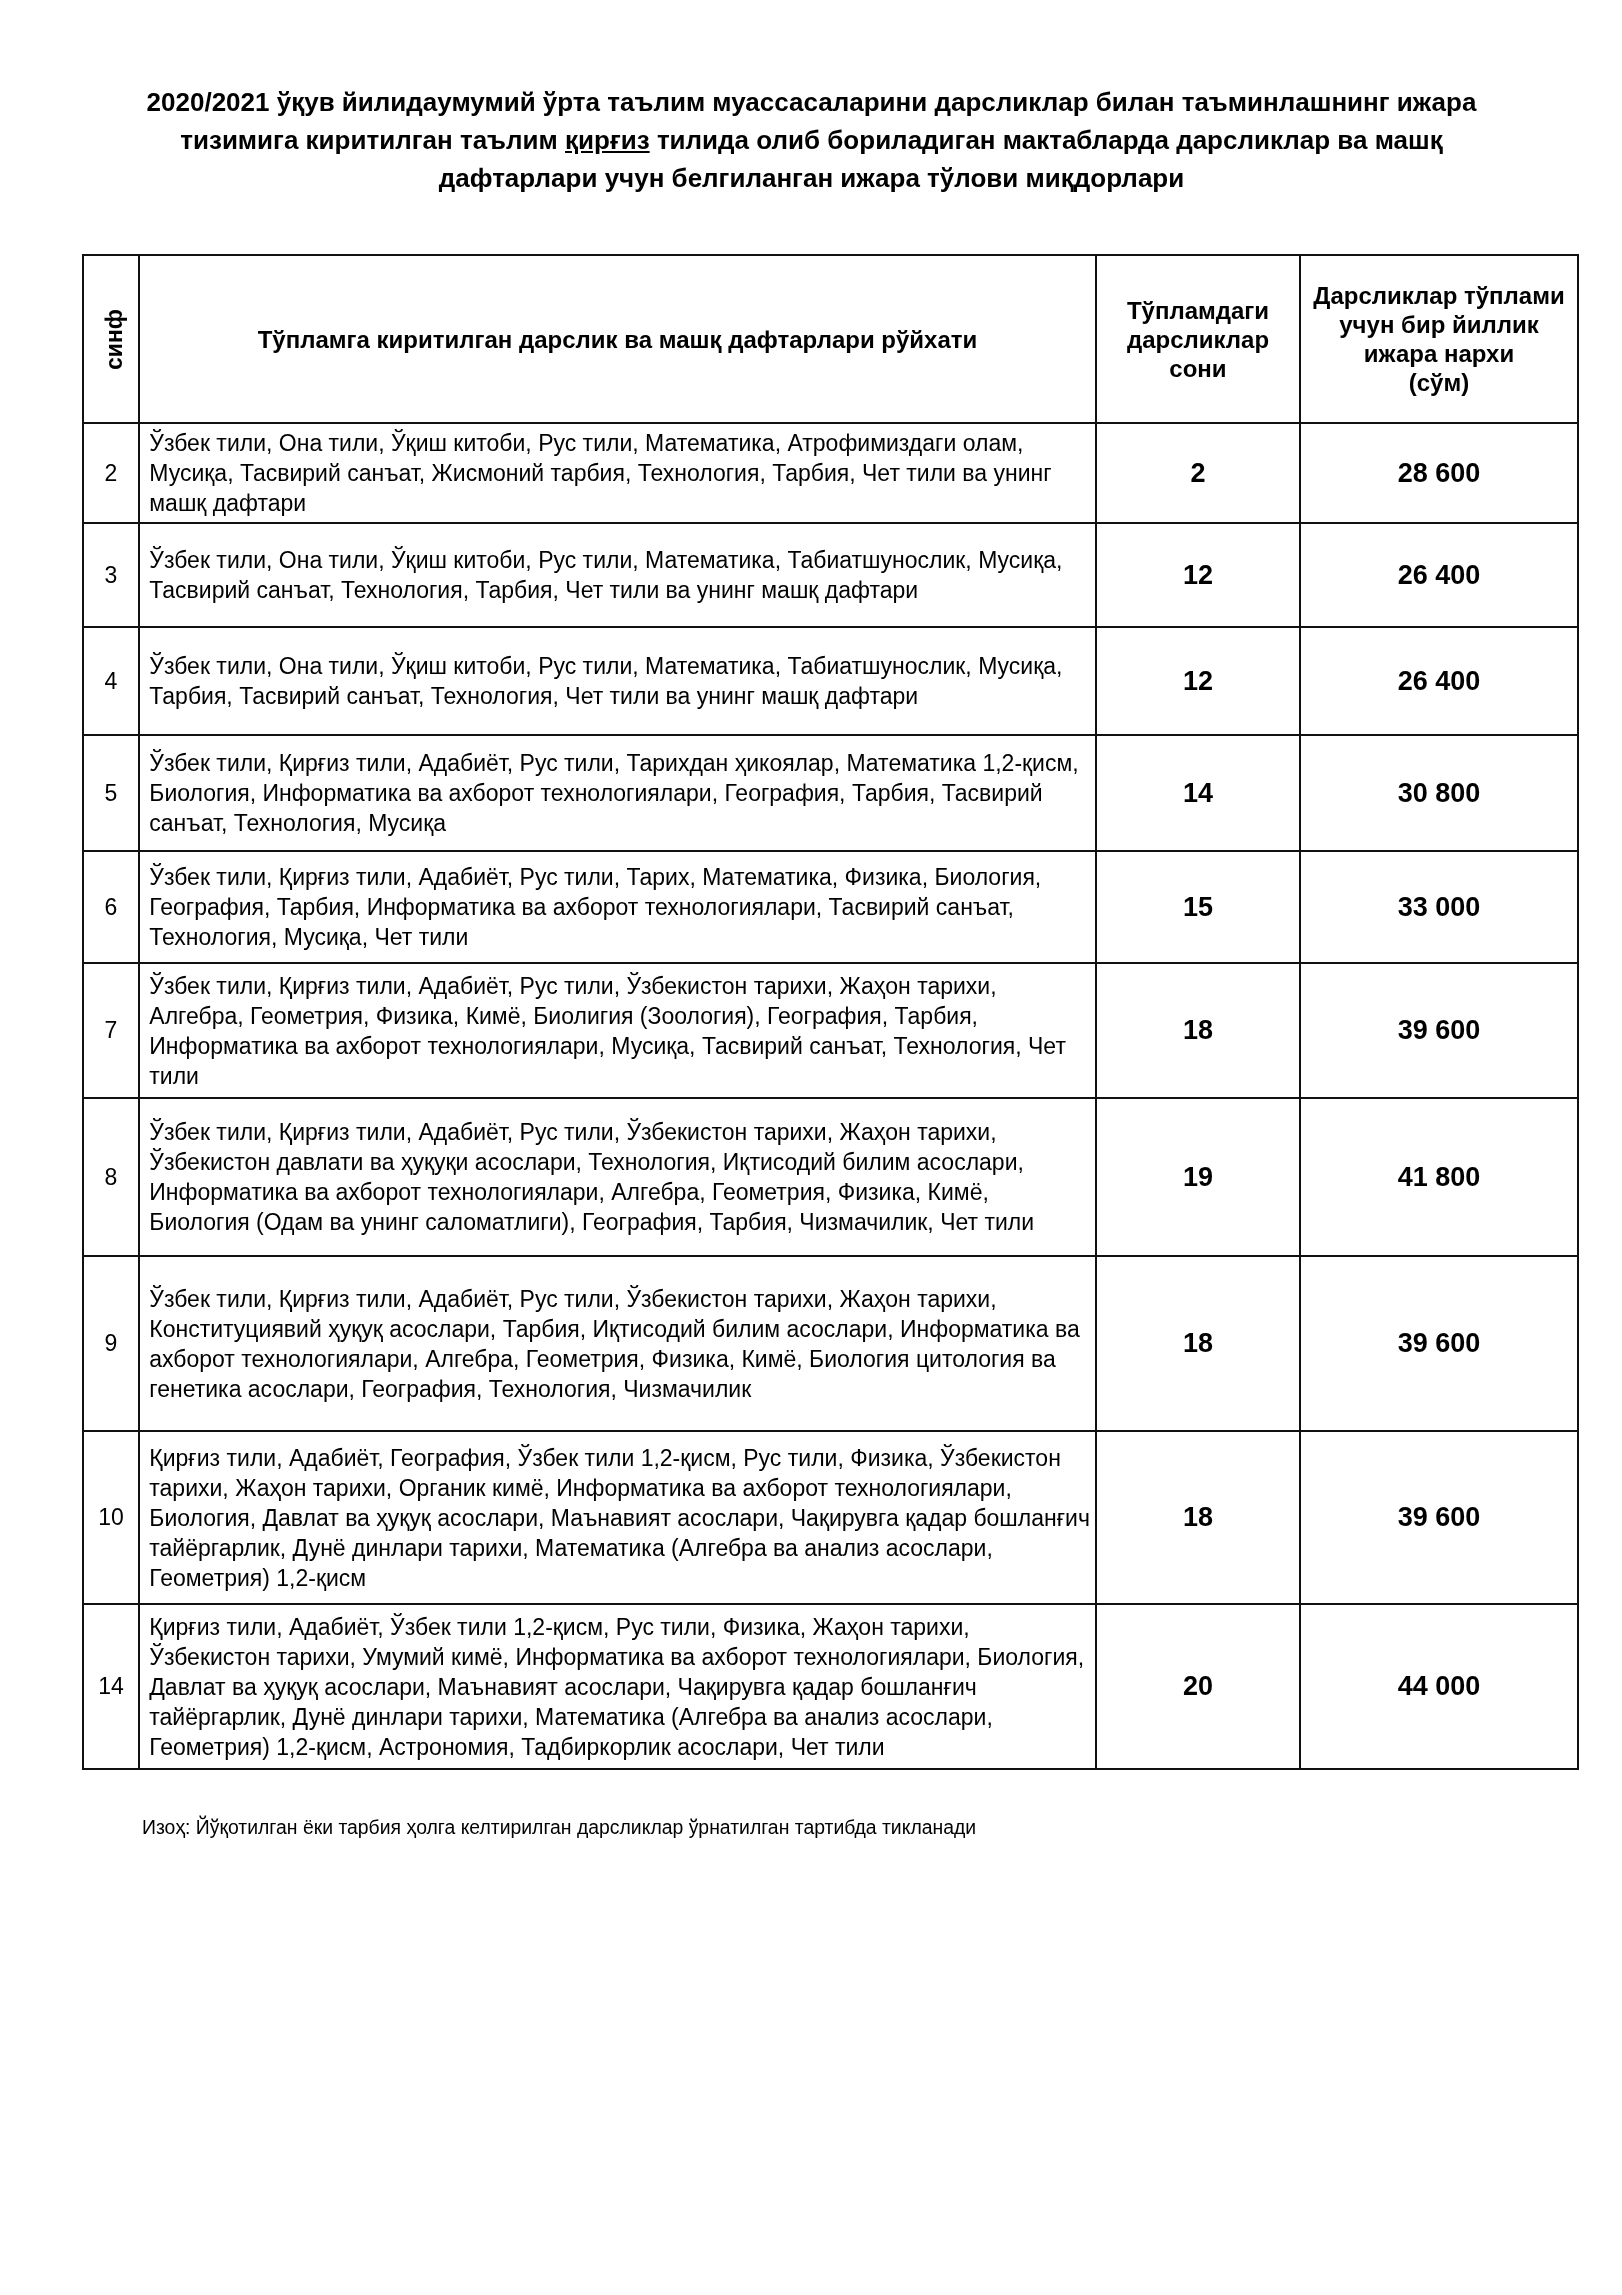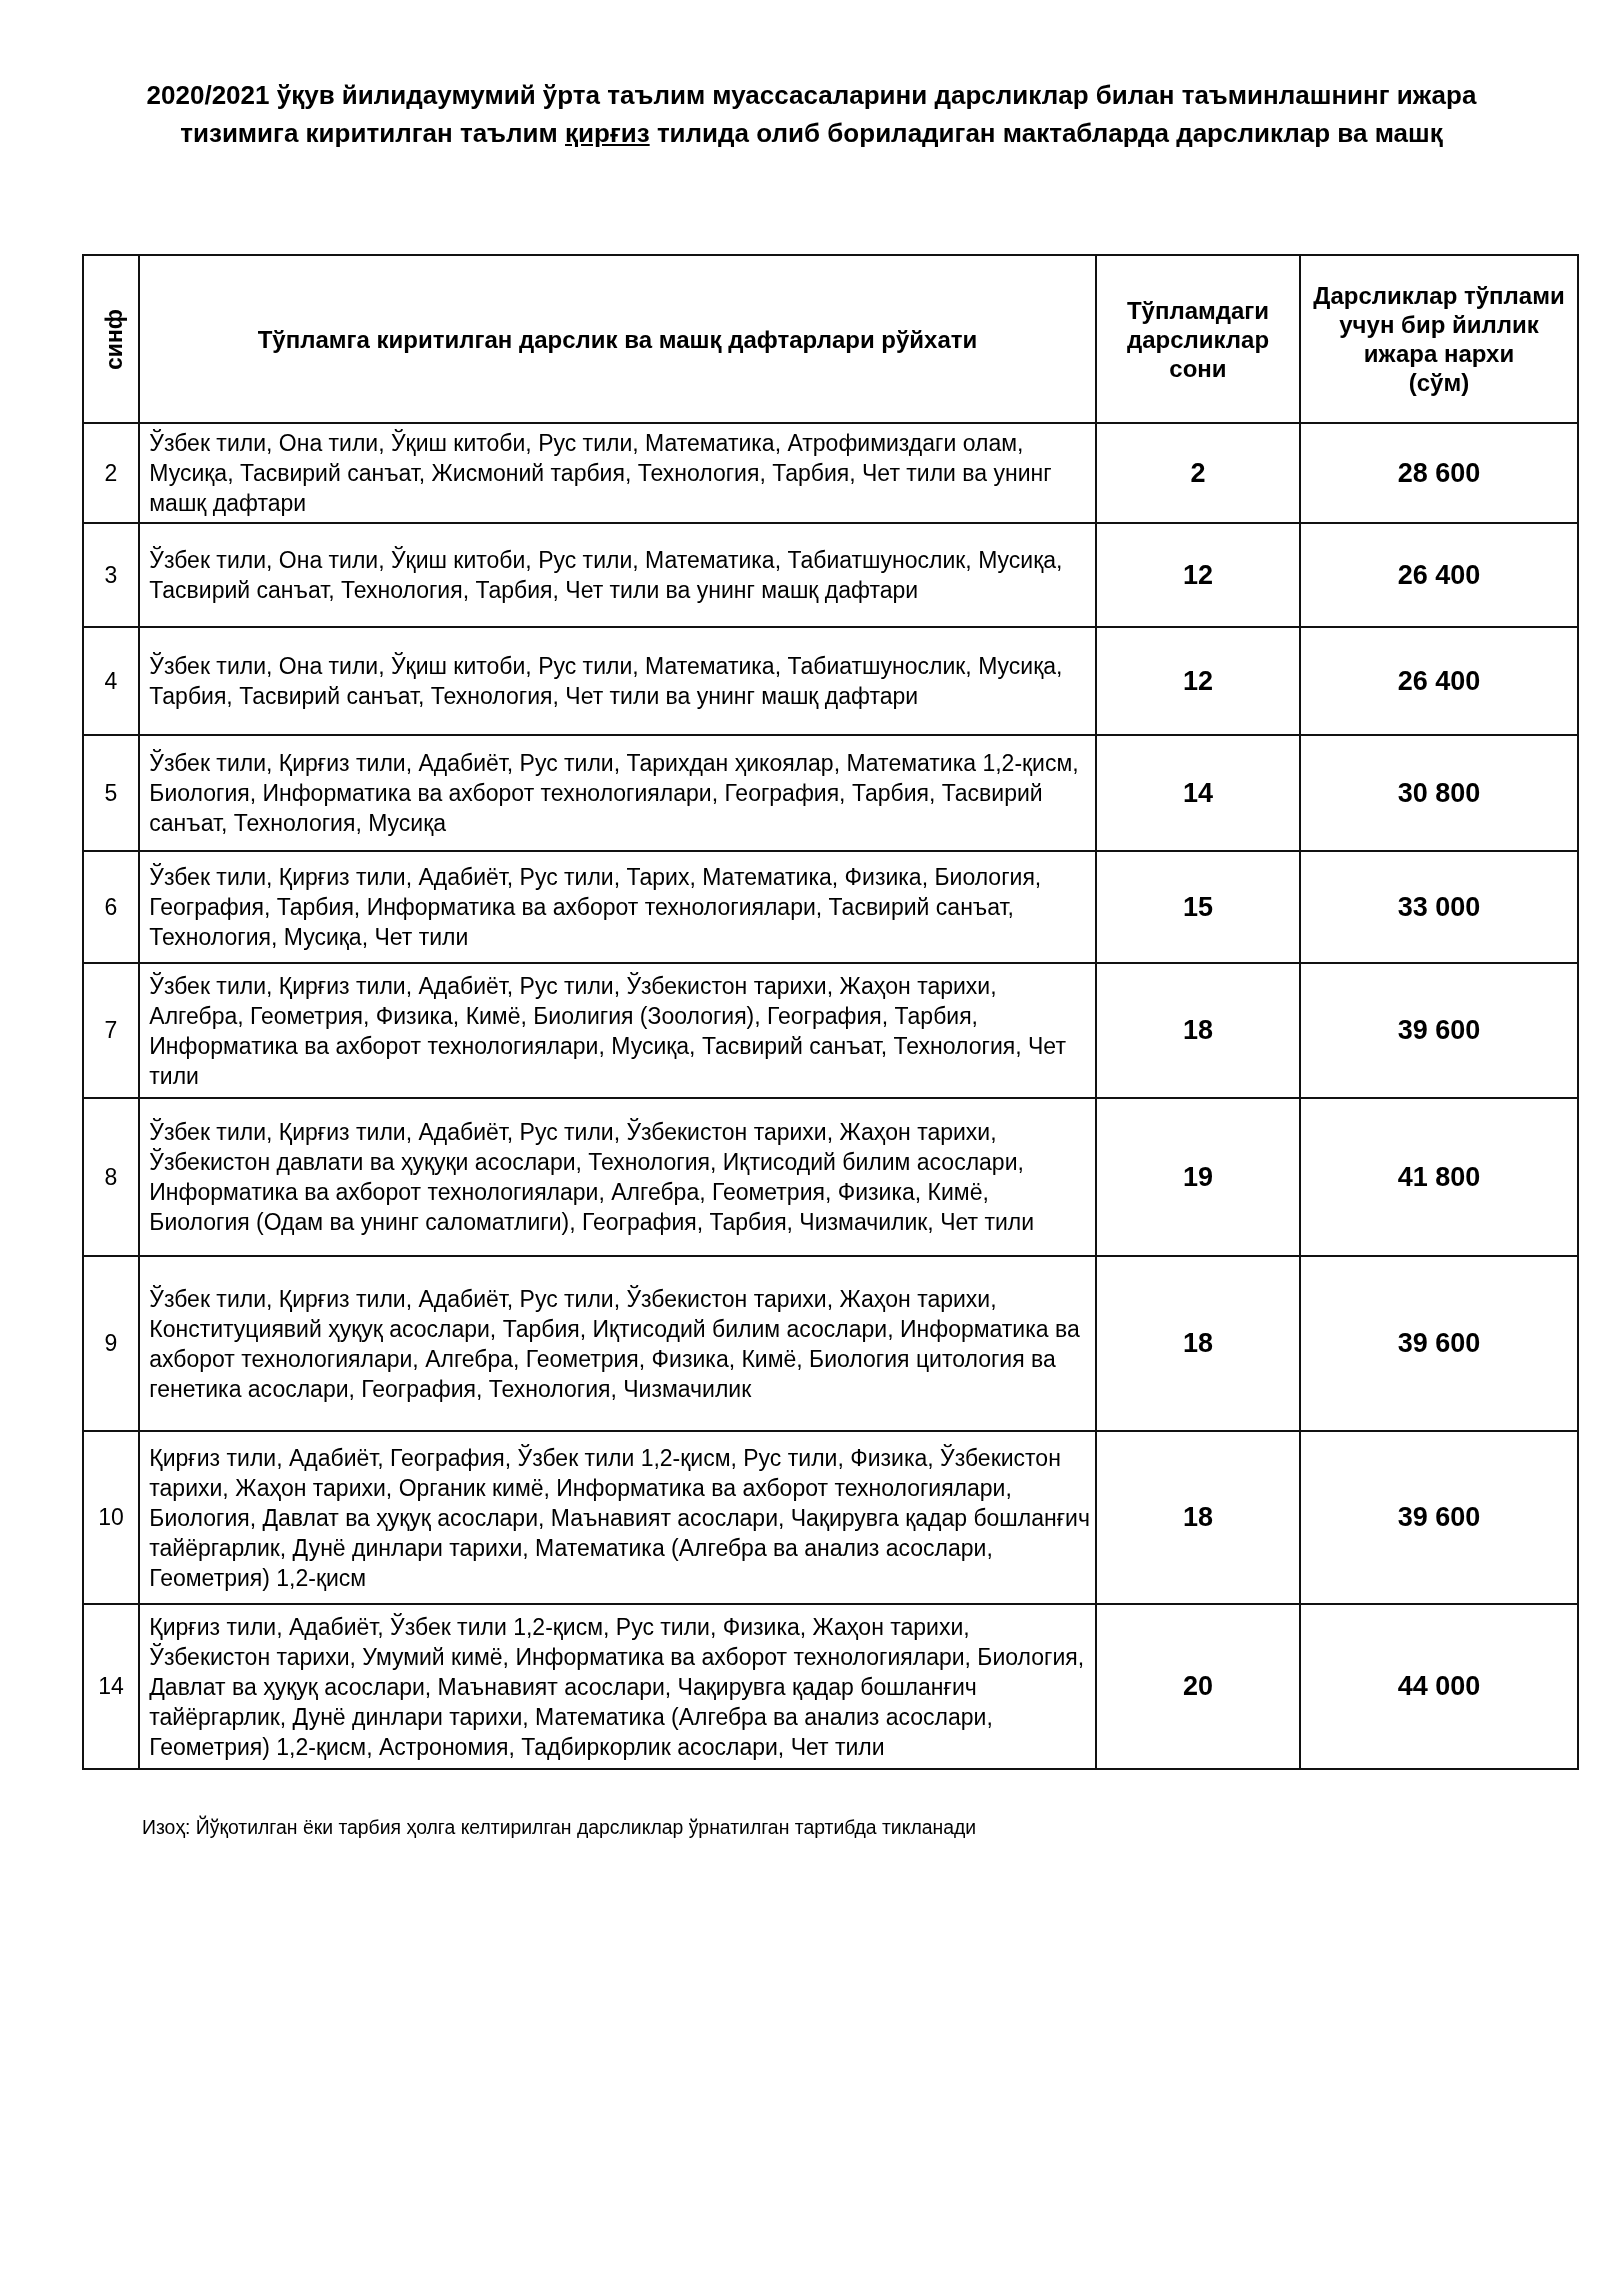--- a/index.html
+++ b/index.html
@@ -1,36 +1,37 @@
 <!DOCTYPE html>
 <html style="font-size:13.5px"><head>
 <meta charset="utf-8">
 <style>
   html, body { margin: 0; padding: 0; background: #ffffff; }
   body { width: 1623px; height: 2295px; position: relative; overflow: hidden; font-family: "Liberation Sans", sans-serif; color: #000; }
-  .title { position: absolute; left: 51px; width: 1521px; top: 76px; text-align: center; font-weight: bold; font-size: 26px; line-height: 38px; }
+  .title { position: absolute; left: 51px; width: 1521px; top: 83px; text-align: center; font-weight: bold; font-size: 26px; line-height: 38px; }
   .title .ul { text-decoration: underline; }
   table { position: absolute; left: 82px; top: 254px; border-collapse: collapse; table-layout: fixed; width: 1494px; }
   td, th { border: 2.1px solid #111; padding: 0; }
   col.c1 { width: 56px; } col.c2 { width: 957px; } col.c3 { width: 204px; } col.c4 { width: 278px; }
   th { font-weight: bold; font-size: 24px; line-height: 29px; text-align: center; vertical-align: middle; }
   th.grade-h { height: 166px; }
   th.grade-h span { display: inline-block; transform: rotate(-90deg); white-space: nowrap; font-size: 23px; }
   td.grade { text-align: center; font-size: 23px; vertical-align: middle; }
   td.books { font-size: 23px; line-height: 30px; padding: 0 5px 0 9.3px; vertical-align: middle; white-space: normal; }
   td.num { text-align: center; font-weight: bold; font-size: 27px; vertical-align: middle; }
   .note { position: absolute; left: 142px; top: 1815px; font-size: 19.4px; line-height: 25px; }
   .note b { font-weight: normal; }
 </style>
 </head>
 <body>
 
 <div class="title">
   <div>2020/2021 ўқув йилидаумумий ўрта таълим муассасаларини дарсликлар билан таъминлашнинг ижара</div>
   <div><span>тизимига киритилган таълим </span><span class="ul">қирғиз</span><span> тилида олиб бориладиган мактабларда дарсликлар ва машқ</span></div>
+  <div>дафтарлари учун белгиланган ижара тўлови миқдорлари</div>
 </div>
 
 <table>
   <colgroup>
       <col class="c1">
       <col class="c2">
       <col class="c3">
       <col class="c4">
     </colgroup>
   <thead>

